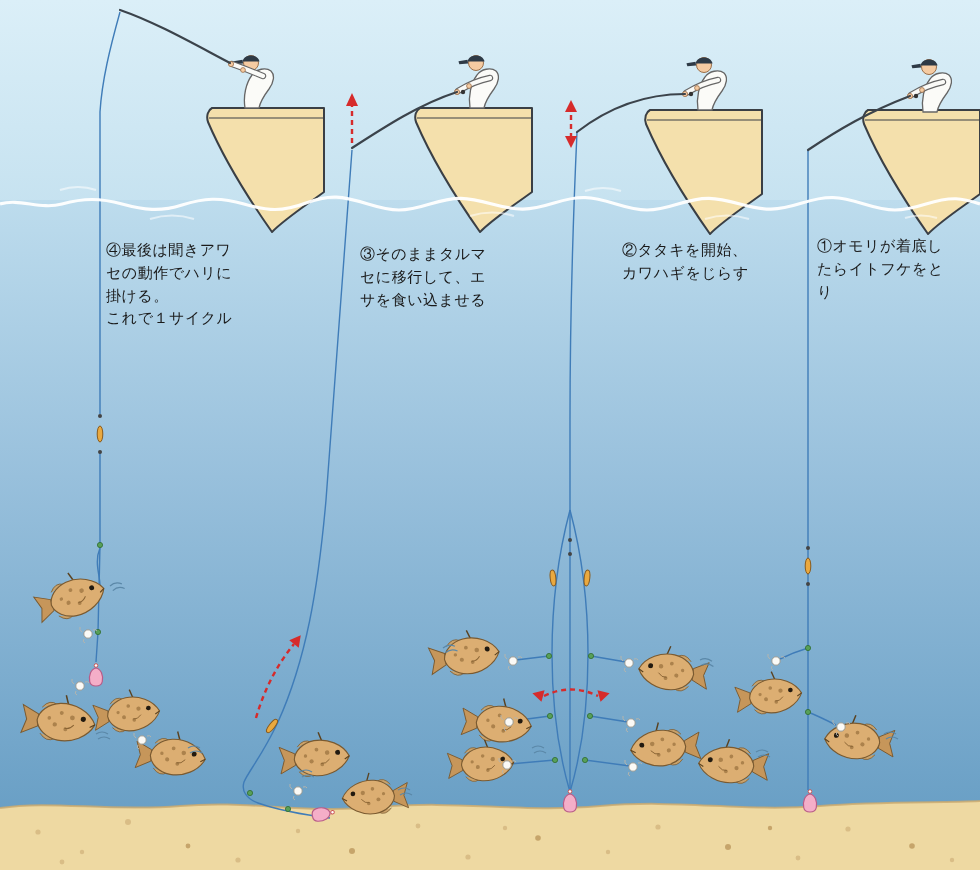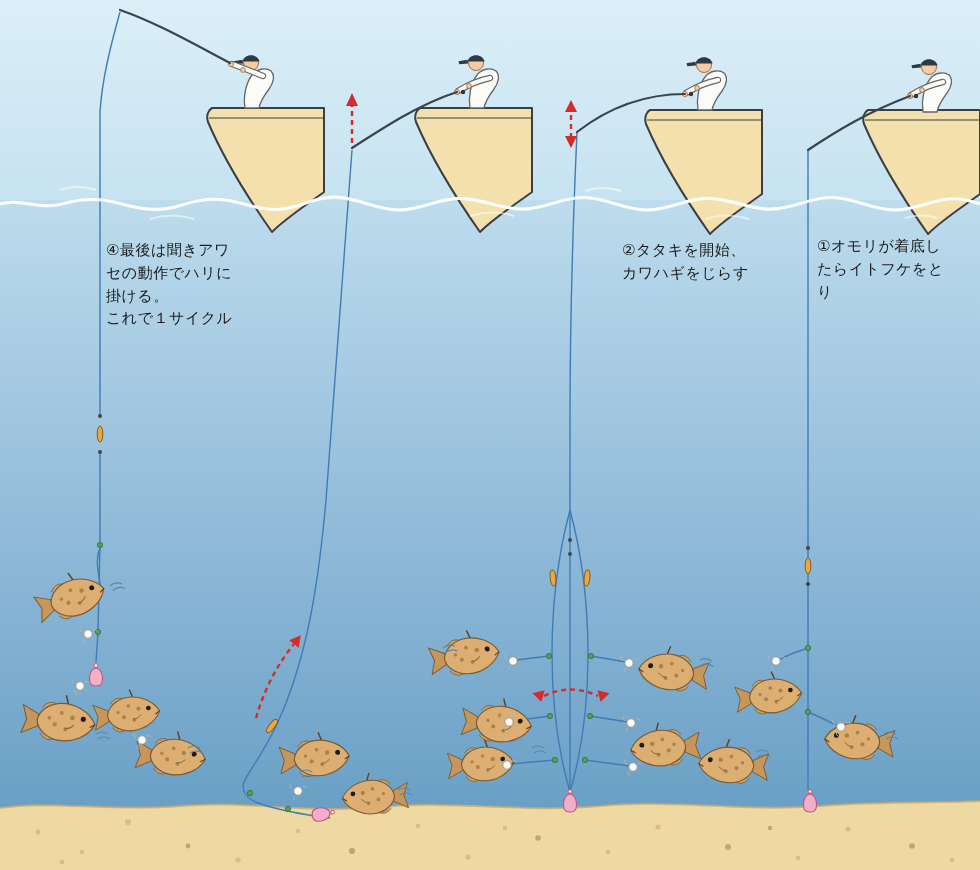--- a/index.html
+++ b/index.html
@@ -3,21 +3,21 @@
 <meta charset="utf-8">
 <style>
   html,body{margin:0;padding:0;background:#eef4f8;}
   .stage{
     position:relative;width:980px;height:870px;overflow:hidden;
     font-family:"DejaVu Sans","Liberation Sans",sans-serif;
   }
   .stage svg{position:absolute;left:0;top:0;}
   .note{
     position:absolute;font-size:15px;line-height:1.52;color:#1a1a1a;
-    white-space:pre-line;letter-spacing:.5px;width:170px;font-weight:500;
+    white-space:pre-line;letter-spacing:.5px;width:170px;font-weight:500;font-family:Liberation Serif, serif;
   }
   .n4{left:106px;top:239px;}
   .n3{left:360px;top:243px;}
   .n2{left:582px;top:239px;margin-left:40px;}
   .n1{left:817px;top:235px;}
 </style>
 </head>
 <body>
 
 <div class="stage">
@@ -275,18 +275,21 @@
     <path d="M571,138 L571,110" fill="none" stroke-width="2.4" stroke-dasharray="5 4"></path>
     <polygon points="565,112 577,112 571,100" stroke="none"></polygon>
     <polygon points="565,136 577,136 571,148" stroke="none"></polygon>
   </g>
 </svg>
 
   <div class="note n4">④最後は聞きアワ
 セの動作でハリに
 掛ける。
 これで１サイクル</div>
+  <div class="note n3">③そのままタルマ
+セに移行して、エ
+サを食い込ませる</div>
   <div class="note n2">②タタキを開始、
 カワハギをじらす</div>
   <div class="note n1">①オモリが着底し
 たらイトフケをと
 り</div>
 </div>
 
 </body></html>

